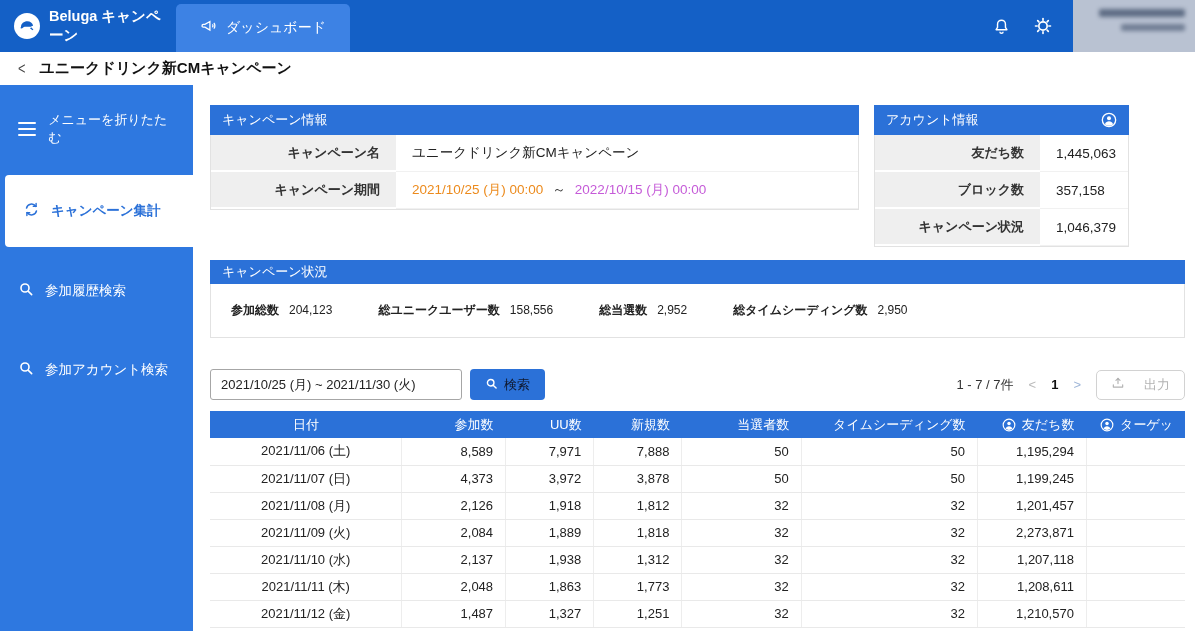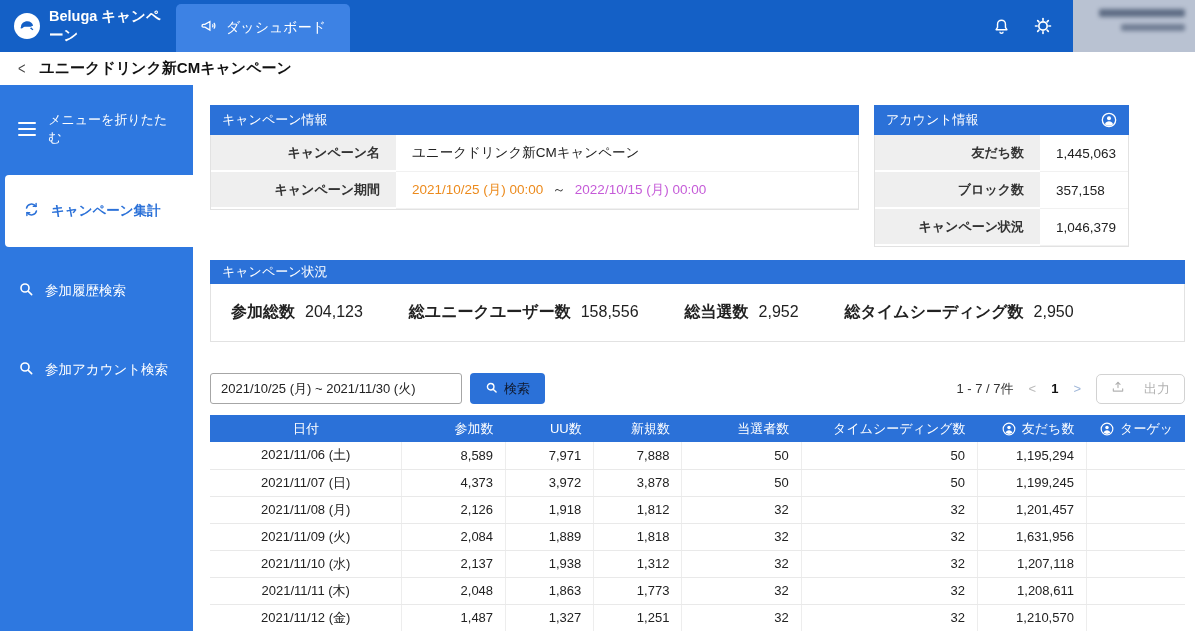--- a/index.html
+++ b/index.html
@@ -50,21 +50,21 @@
   .account-info .info-label{ width:165px; }
   .info-value{ flex:1; display:flex; align-items:center; padding-left:16px; font-size:13.5px; border-bottom:1px solid #f1f1f1; }
   .campaign-info{ width:649px; }
   .account-info{ width:255px;border-radius:15px; }
   .period-start{ color:var(--orange); }
   .period-sep{ color:#333; margin:0 9px; }
   .period-end{ color:var(--magenta); }
   
   .status{ margin-top:13px; }
   .status .panel-header{ padding:3px 12px; }
-  .status-body{ border:1px solid #e2e2e2; border-top:none; padding:18px 20px; display:flex; gap:46px; font-size:16px; background:#fff; }
+  .status-body{ border:1px solid #e2e2e2; border-top:none; padding:18px 20px; display:flex; gap:46px; font-size:12px; background:#fff; }
   .stat-label{ font-weight:bold; margin-right:10px; }
   
   .toolbar{ margin-top:31px; display:flex; align-items:center; }
   .date-input{ width:252px; height:31px; border:1px solid #a6a6a6; border-radius:3px; padding:0 10px; font-size:13px; color:#222; font-family:inherit; background:#fff; }
   .search-btn{ height:31px; margin-left:8px; background:var(--blue); color:#0f172a; border:none; border-radius:4px; padding:0 15px; font-size:13px; display:flex; align-items:center; gap:6px; cursor:pointer; font-family:inherit; }
   .toolbar-right{ margin-left:auto; display:flex; align-items:center; gap:15px; color:#333; }
   .page-chevron{ color:#b9b9b9; font-size:13px; cursor:pointer; }
   .page-chevron.next{ color:#9fb6d8; }
   .page-num{ font-weight:bold; color:#111; cursor:pointer; }
   .export-btn{ height:30px; border:1.5px solid #d2d2d2; border-radius:5px; background:#fff; color:#b3b3b3; font-size:13px; display:flex; align-items:center; gap:19px; padding:0 14px; cursor:default; font-family:inherit; }
@@ -378,21 +378,21 @@
             <td>1,201,457</td>
             <td></td>
           </tr>
           <tr>
             <td>2021/11/09 (火)</td>
             <td>2,084</td>
             <td>1,889</td>
             <td>1,818</td>
             <td>32</td>
             <td>32</td>
-            <td>1,631,956</td>
+            <td>2,273,871</td>
             <td></td>
           </tr>
           <tr>
             <td>2021/11/10 (水)</td>
             <td>2,137</td>
             <td>1,938</td>
             <td>1,312</td>
             <td>32</td>
             <td>32</td>
             <td>1,207,118</td>

